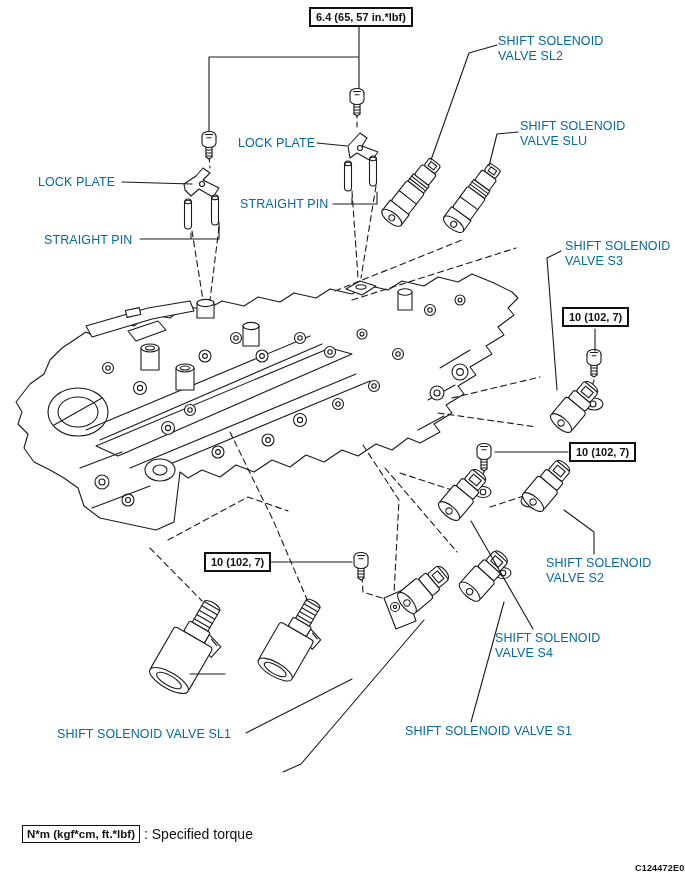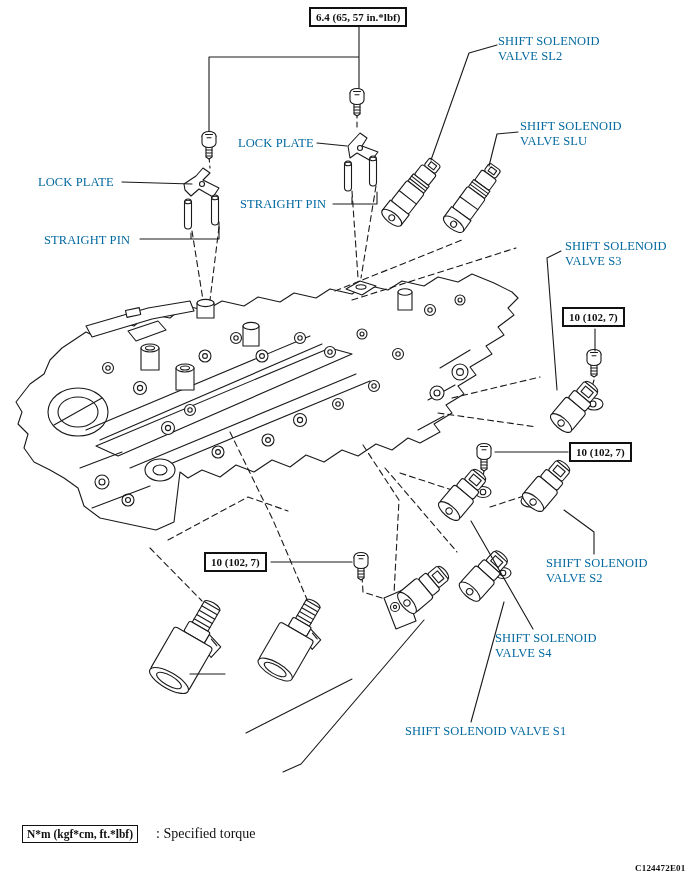--- a/index.html
+++ b/index.html
@@ -1,23 +1,23 @@
 <!DOCTYPE html>
 <html><head>
 <meta charset="utf-8">
 <style>
   html,body{margin:0;padding:0;background:#fff;}
   #stage{position:relative;width:685px;height:883px;background:#ffffff;overflow:hidden;
-         font-family:Liberation Serif, serif;color:#111;}
+         font-family:Liberation Sans, sans-serif;color:#111;}
   #art{position:absolute;left:0;top:0;z-index:1;}
   .lbl{position:absolute;z-index:2;font-size:12.5px;line-height:15px;letter-spacing:.1px;
        white-space:pre-line;color:#0369a1;}
   .tq{position:absolute;z-index:2;border:2px solid #111;background:#fff;padding:1px 5px 1px 5px;
       font-size:11px;font-weight:bold;white-space:nowrap;line-height:14px;}
-  .legend{position:absolute;z-index:2;display:flex;align-items:center;gap:18px;}
+  .legend{position:absolute;z-index:2;display:flex;align-items:center;gap:4px;}
   .legend .lbox{border:1.6px solid #111;padding:1px 4px;font-size:11.5px;font-weight:bold;
       white-space:nowrap;line-height:14px;}
   .legend .ldesc{font-size:14px;}
   .figcode{position:absolute;z-index:2;font-size:9px;font-weight:bold;letter-spacing:.2px;}
   svg *{vector-effect:non-scaling-stroke;}
 </style>
 </head>
 <body>
 
 <div id="stage">
@@ -278,20 +278,21 @@
 VALVE SL2</div>
   <div class="lbl" style="left:520px;top:119px">SHIFT SOLENOID
 VALVE SLU</div>
   <div class="lbl" style="left:565px;top:239px">SHIFT SOLENOID
 VALVE S3</div>
   <div class="lbl" style="left:546px;top:556px">SHIFT SOLENOID
 VALVE S2</div>
   <div class="lbl" style="left:495px;top:631px">SHIFT SOLENOID
 VALVE S4</div>
   <div class="lbl" style="left:405px;top:724px">SHIFT SOLENOID VALVE S1</div>
+  <div class="lbl" style="left:57px;top:727px">SHIFT SOLENOID VALVE SL1</div>
 
   <div class="legend" style="left:22px;top:825px">
     <span class="lbox">N*m (kgf*cm, ft.*lbf)</span>
     <span class="ldesc">: Specified torque</span>
   </div>
   <div class="figcode" style="left:635px;top:863px">C124472E01</div>
 
 </div>
 
 </body></html>

